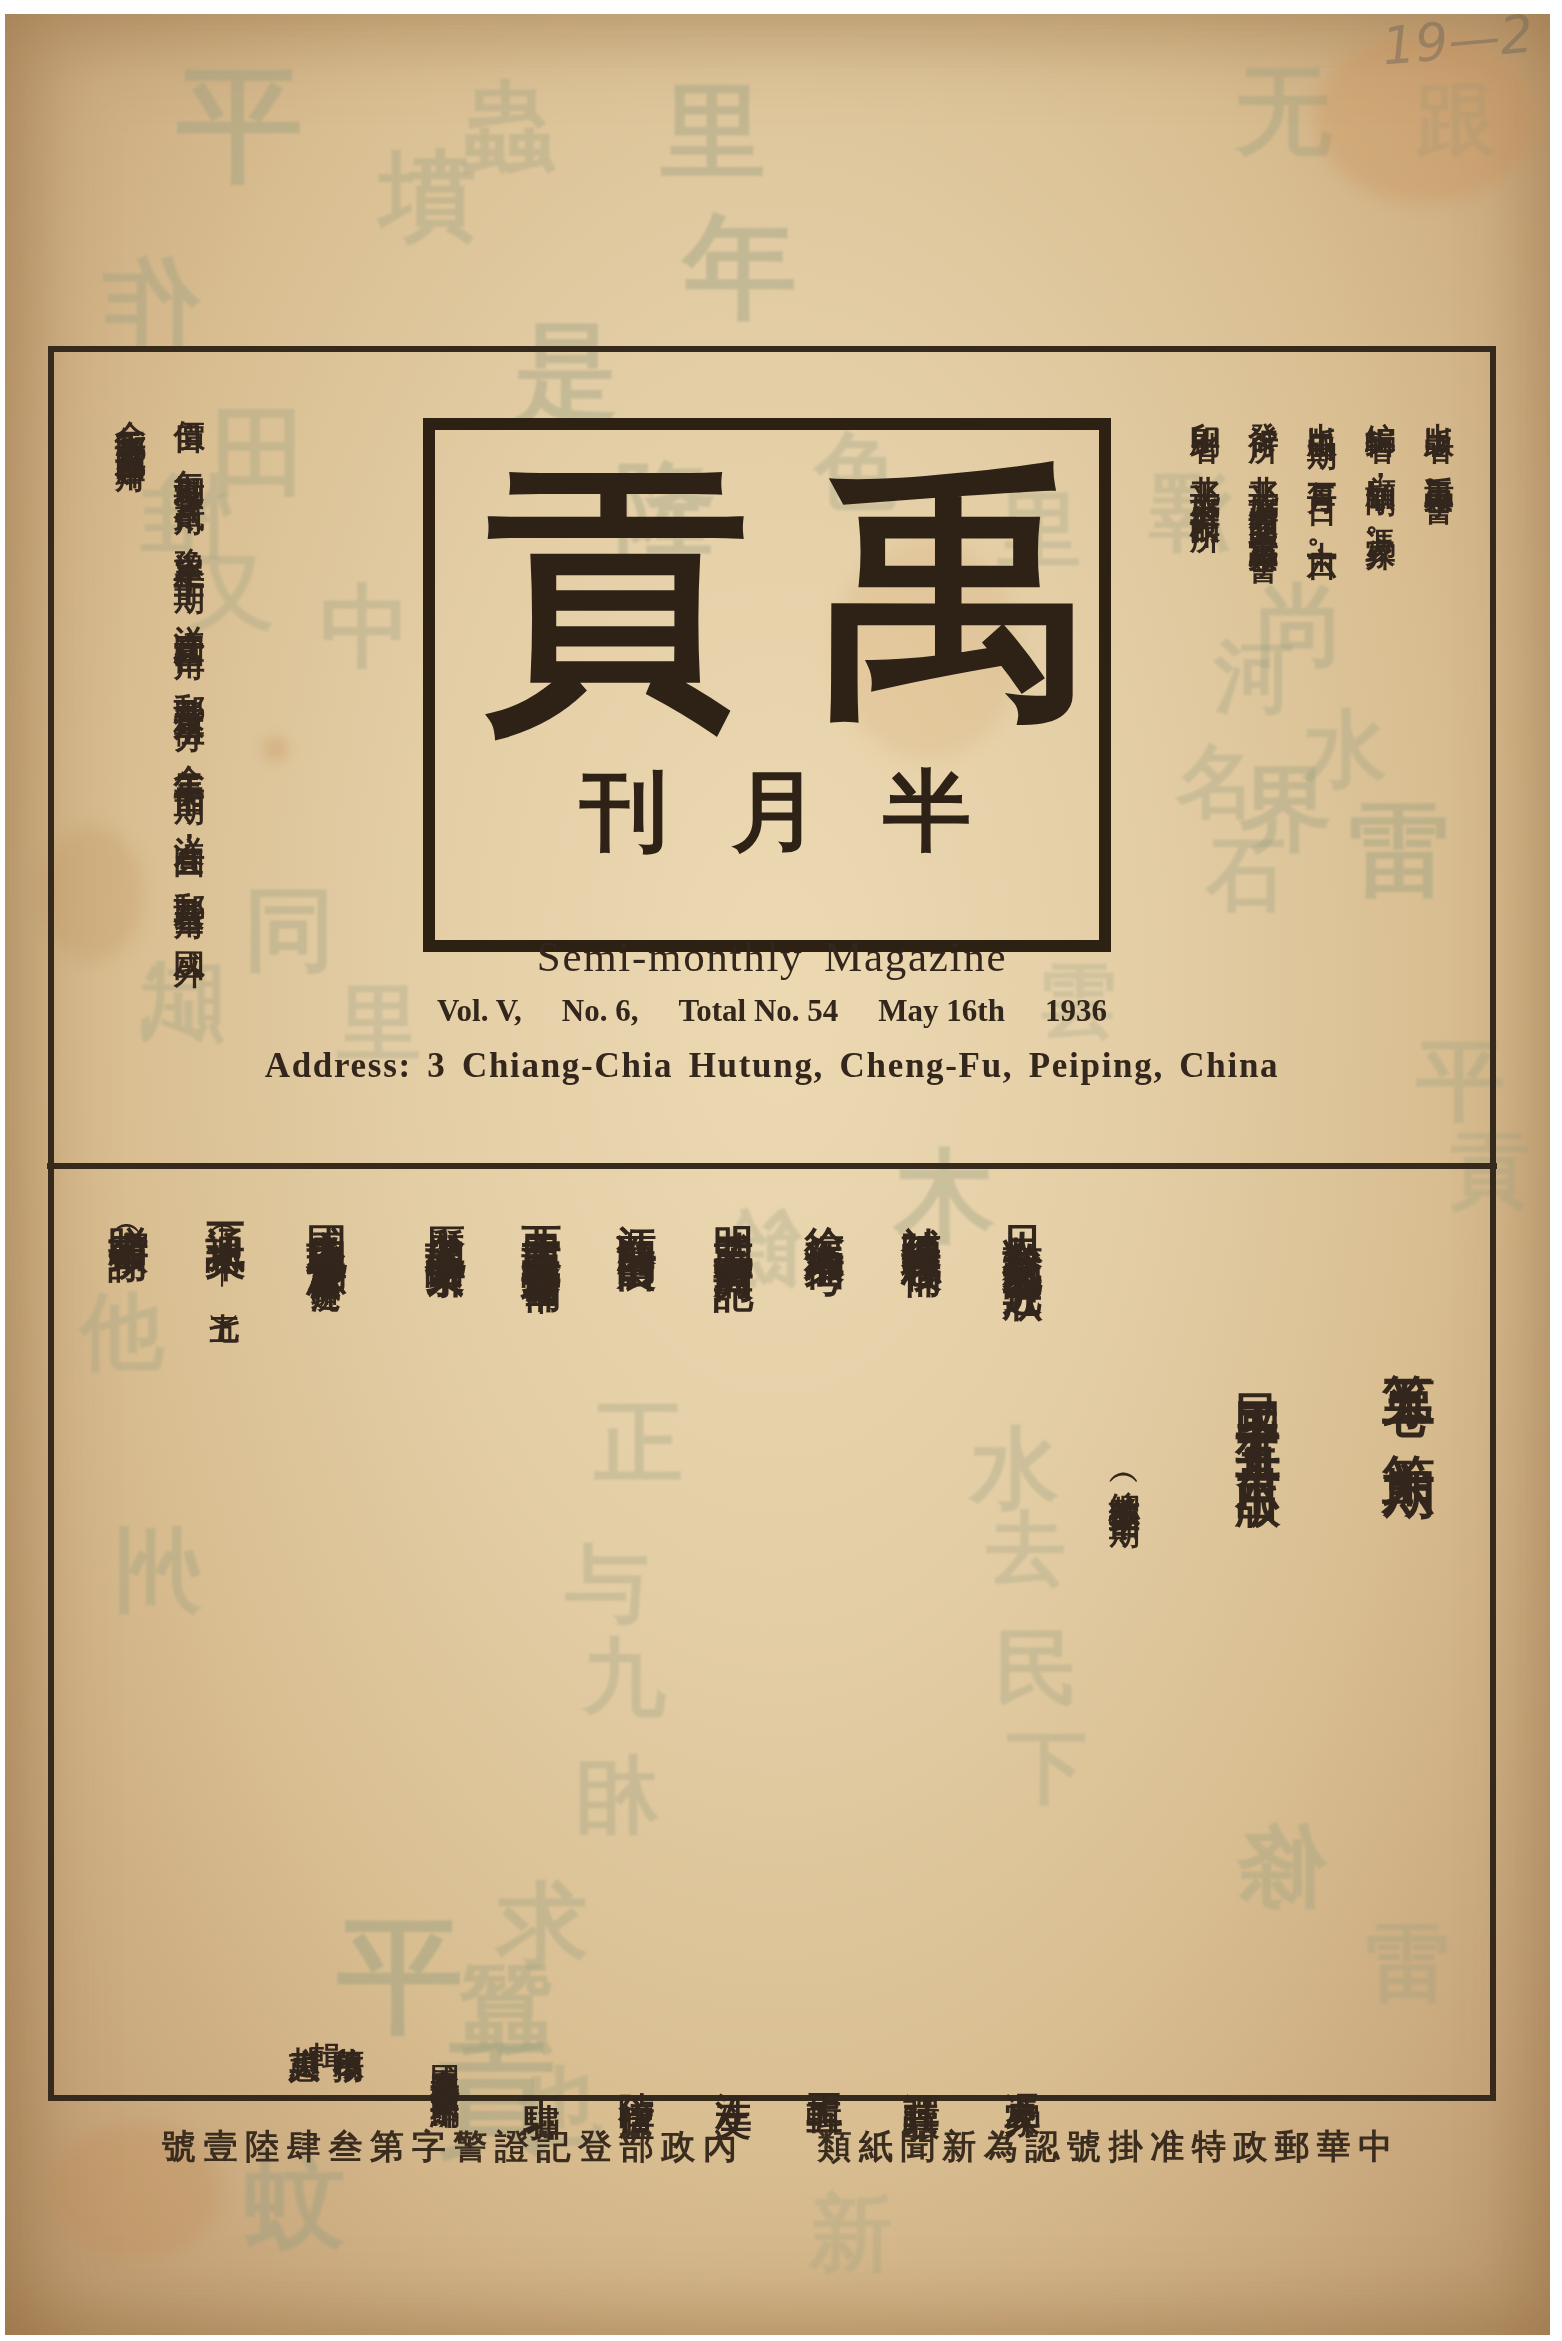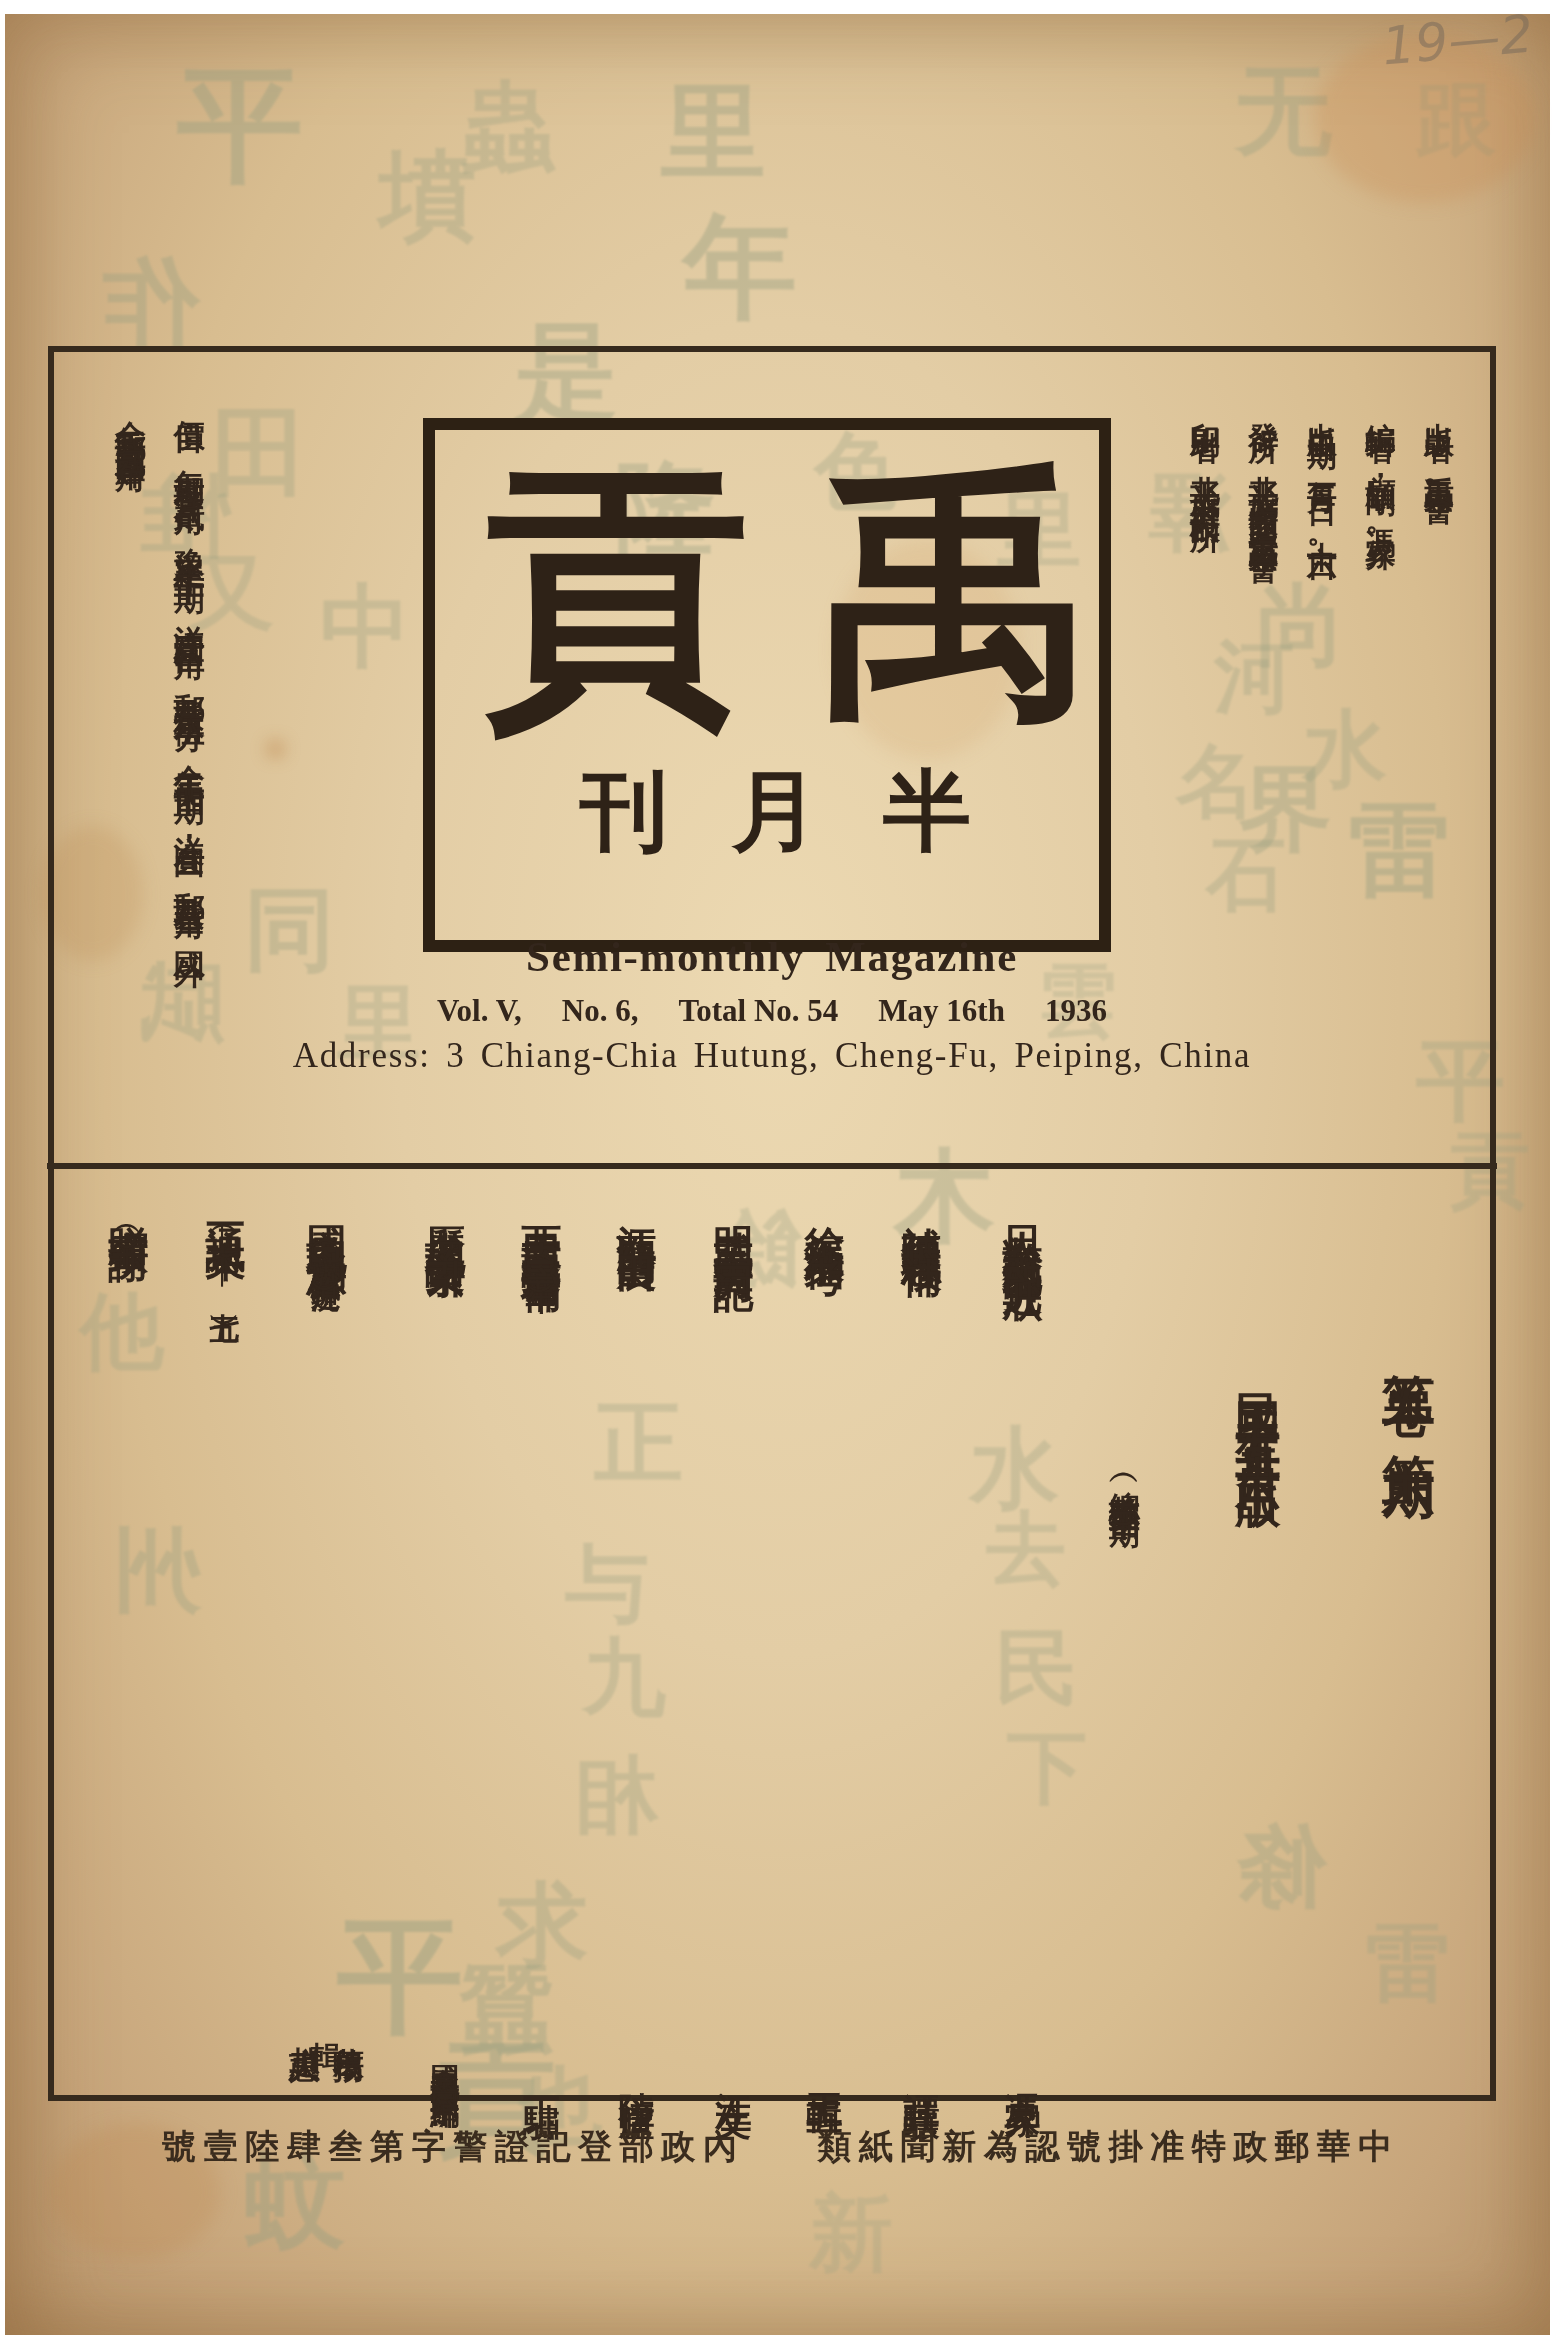--- a/index.html
+++ b/index.html
@@ -20,23 +20,23 @@
   .pub{position:absolute;right:22px;top:46px;height:533px;writing-mode:vertical-rl;
         font-size:30px;letter-spacing:5.9px;line-height:1.95;font-weight:bold;}
   .tbox{position:absolute;left:369px;top:66px;width:688px;height:534px;
         border:12.6px solid #2d2114;box-sizing:border-box;}
   .bigrow{display:flex;justify-content:space-between;padding:35px 11.8px 0 49px;}
   .bigchar{font-size:266px;line-height:1;font-weight:bold;color:#2e2217;}
   .subrow{display:flex;justify-content:space-between;padding:37px 128px 0 145px;}
   .subchar{font-size:88px;font-weight:bold;line-height:1;color:#2e2217;}
   .english{position:absolute;left:0;right:0;top:570px;text-align:center;}
   .e-title{font-size:62px;font-weight:bold;letter-spacing:0.8px;word-spacing:10px;}
-  .e-sub{font-size:43px;font-weight:bold;margin-top:10px;letter-spacing:1.7px;word-spacing:8.4px;}
+  .e-sub{font-size:43px;font-weight:normal;margin-top:10px;letter-spacing:1.7px;word-spacing:8.4px;}
   .e-issue{margin-top:11.8px;display:flex;justify-content:center;gap:40px;font-size:31px;font-weight:bold;}
-  .e-addr{margin-top:7px;font-size:35px;font-weight:normal;letter-spacing:1.7px;word-spacing:5px;}
+  .e-addr{margin-top:17px;font-size:35px;font-weight:bold;letter-spacing:1.7px;word-spacing:5px;}
   .sep{position:absolute;left:-6.7px;right:-6.7px;top:811px;height:5.9px;background:#362a1d;}
   .toc{position:absolute;left:0;right:0;top:818px;bottom:0;}
   .vol-col{position:absolute;right:52px;top:161px;writing-mode:vertical-rl;
         font-size:53px;font-weight:bold;letter-spacing:6.7px;line-height:1.1;}
   .date-col{position:absolute;right:207px;top:188px;writing-mode:vertical-rl;
         font-size:45px;font-weight:bold;letter-spacing:7.6px;line-height:1.15;}
   .note-col{position:absolute;right:349px;top:293px;writing-mode:vertical-rl;
         font-size:31px;font-weight:bold;letter-spacing:4.2px;line-height:1.1;}
   .tcol{position:absolute;top:23.6px;height:885px;display:flex;flex-direction:column;
         justify-content:space-between;align-items:center;}

